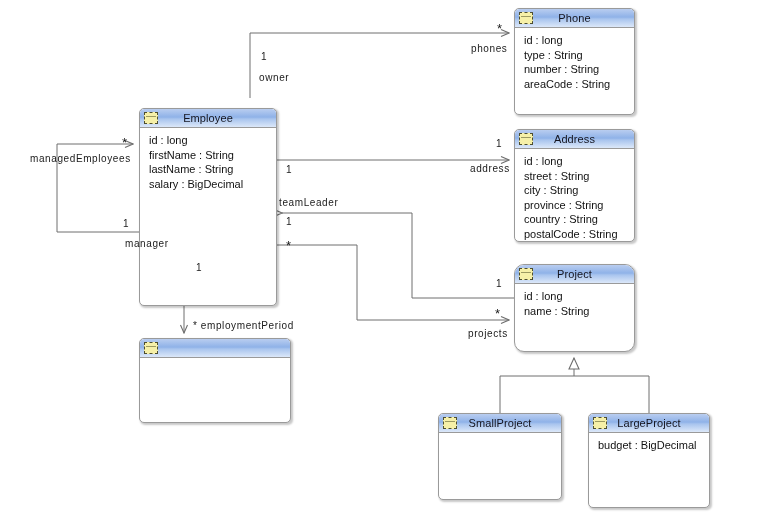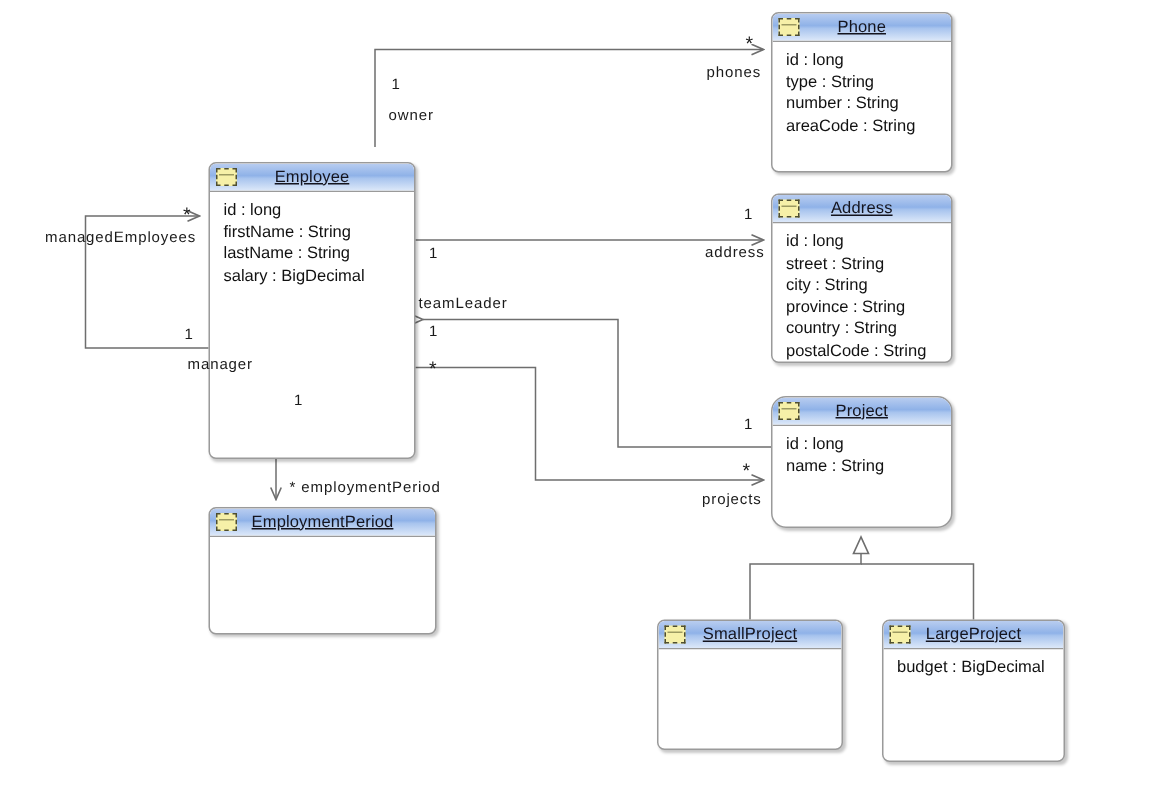--- a/index.html
+++ b/index.html
@@ -42,21 +42,20 @@
     display: flex;
     align-items: center;
     justify-content: center;
   }
   .uml-title {
     font-size: 11px;
     color: #14141e;
     letter-spacing: 0.1px;
     line-height: 19px;
     white-space: nowrap;
-    text-decoration: underline;
   }
   .class-icon {
     position: absolute;
     left: 4px;
     top: 3px;
     width: 14px;
     height: 12px;
     box-sizing: border-box;
     background: #f6f0a8;
     border: 1px dashed #4e4e30;
@@ -209,21 +208,20 @@
     </div>
     <div class="uml-body">
       <div class="attr">id : long</div>
       <div class="attr">name : String</div>
     </div>
   </div>
 
   <div class="uml-class" style="left:139px; top:338px; width:152px; height:85px;">
     <div class="uml-header">
       <span class="class-icon"></span>
-      <span class="uml-title">EmploymentPeriod</span>
     </div>
   </div>
 
   <div class="uml-class" style="left:438px; top:413px; width:124px; height:87px;">
     <div class="uml-header">
       <span class="class-icon"></span>
       <span class="uml-title">SmallProject</span>
     </div>
     <div class="uml-body"></div>
   </div>

